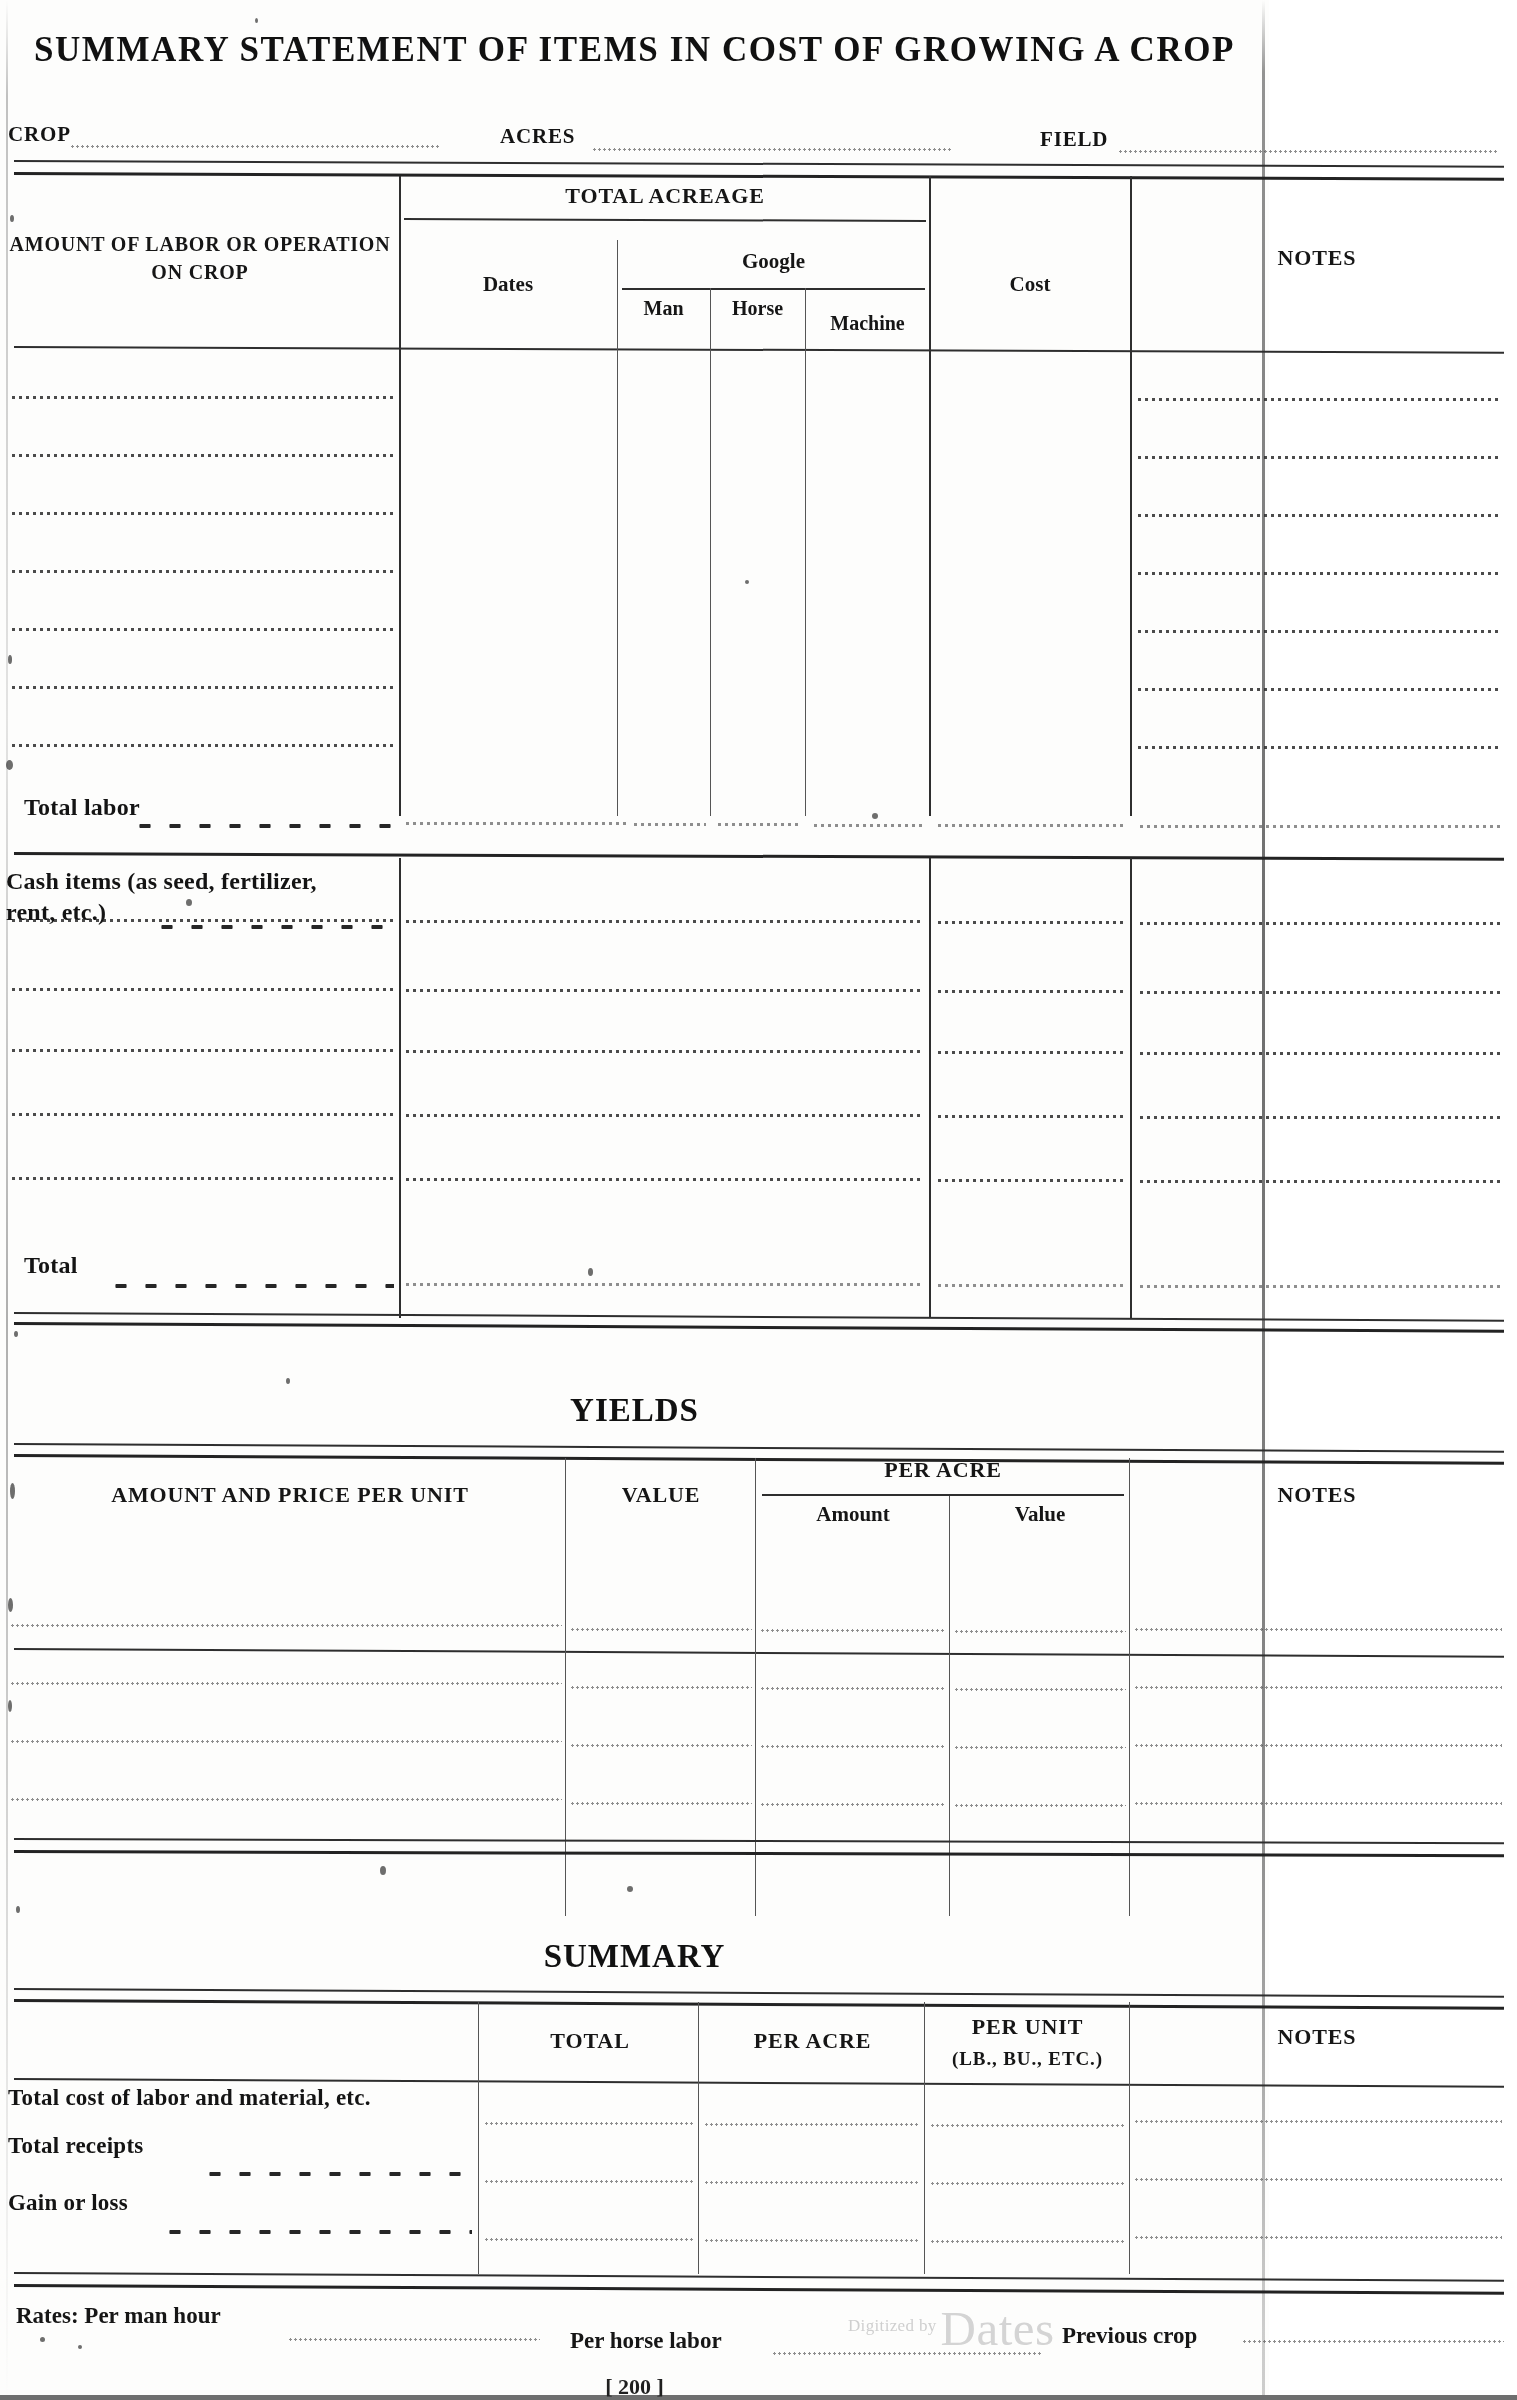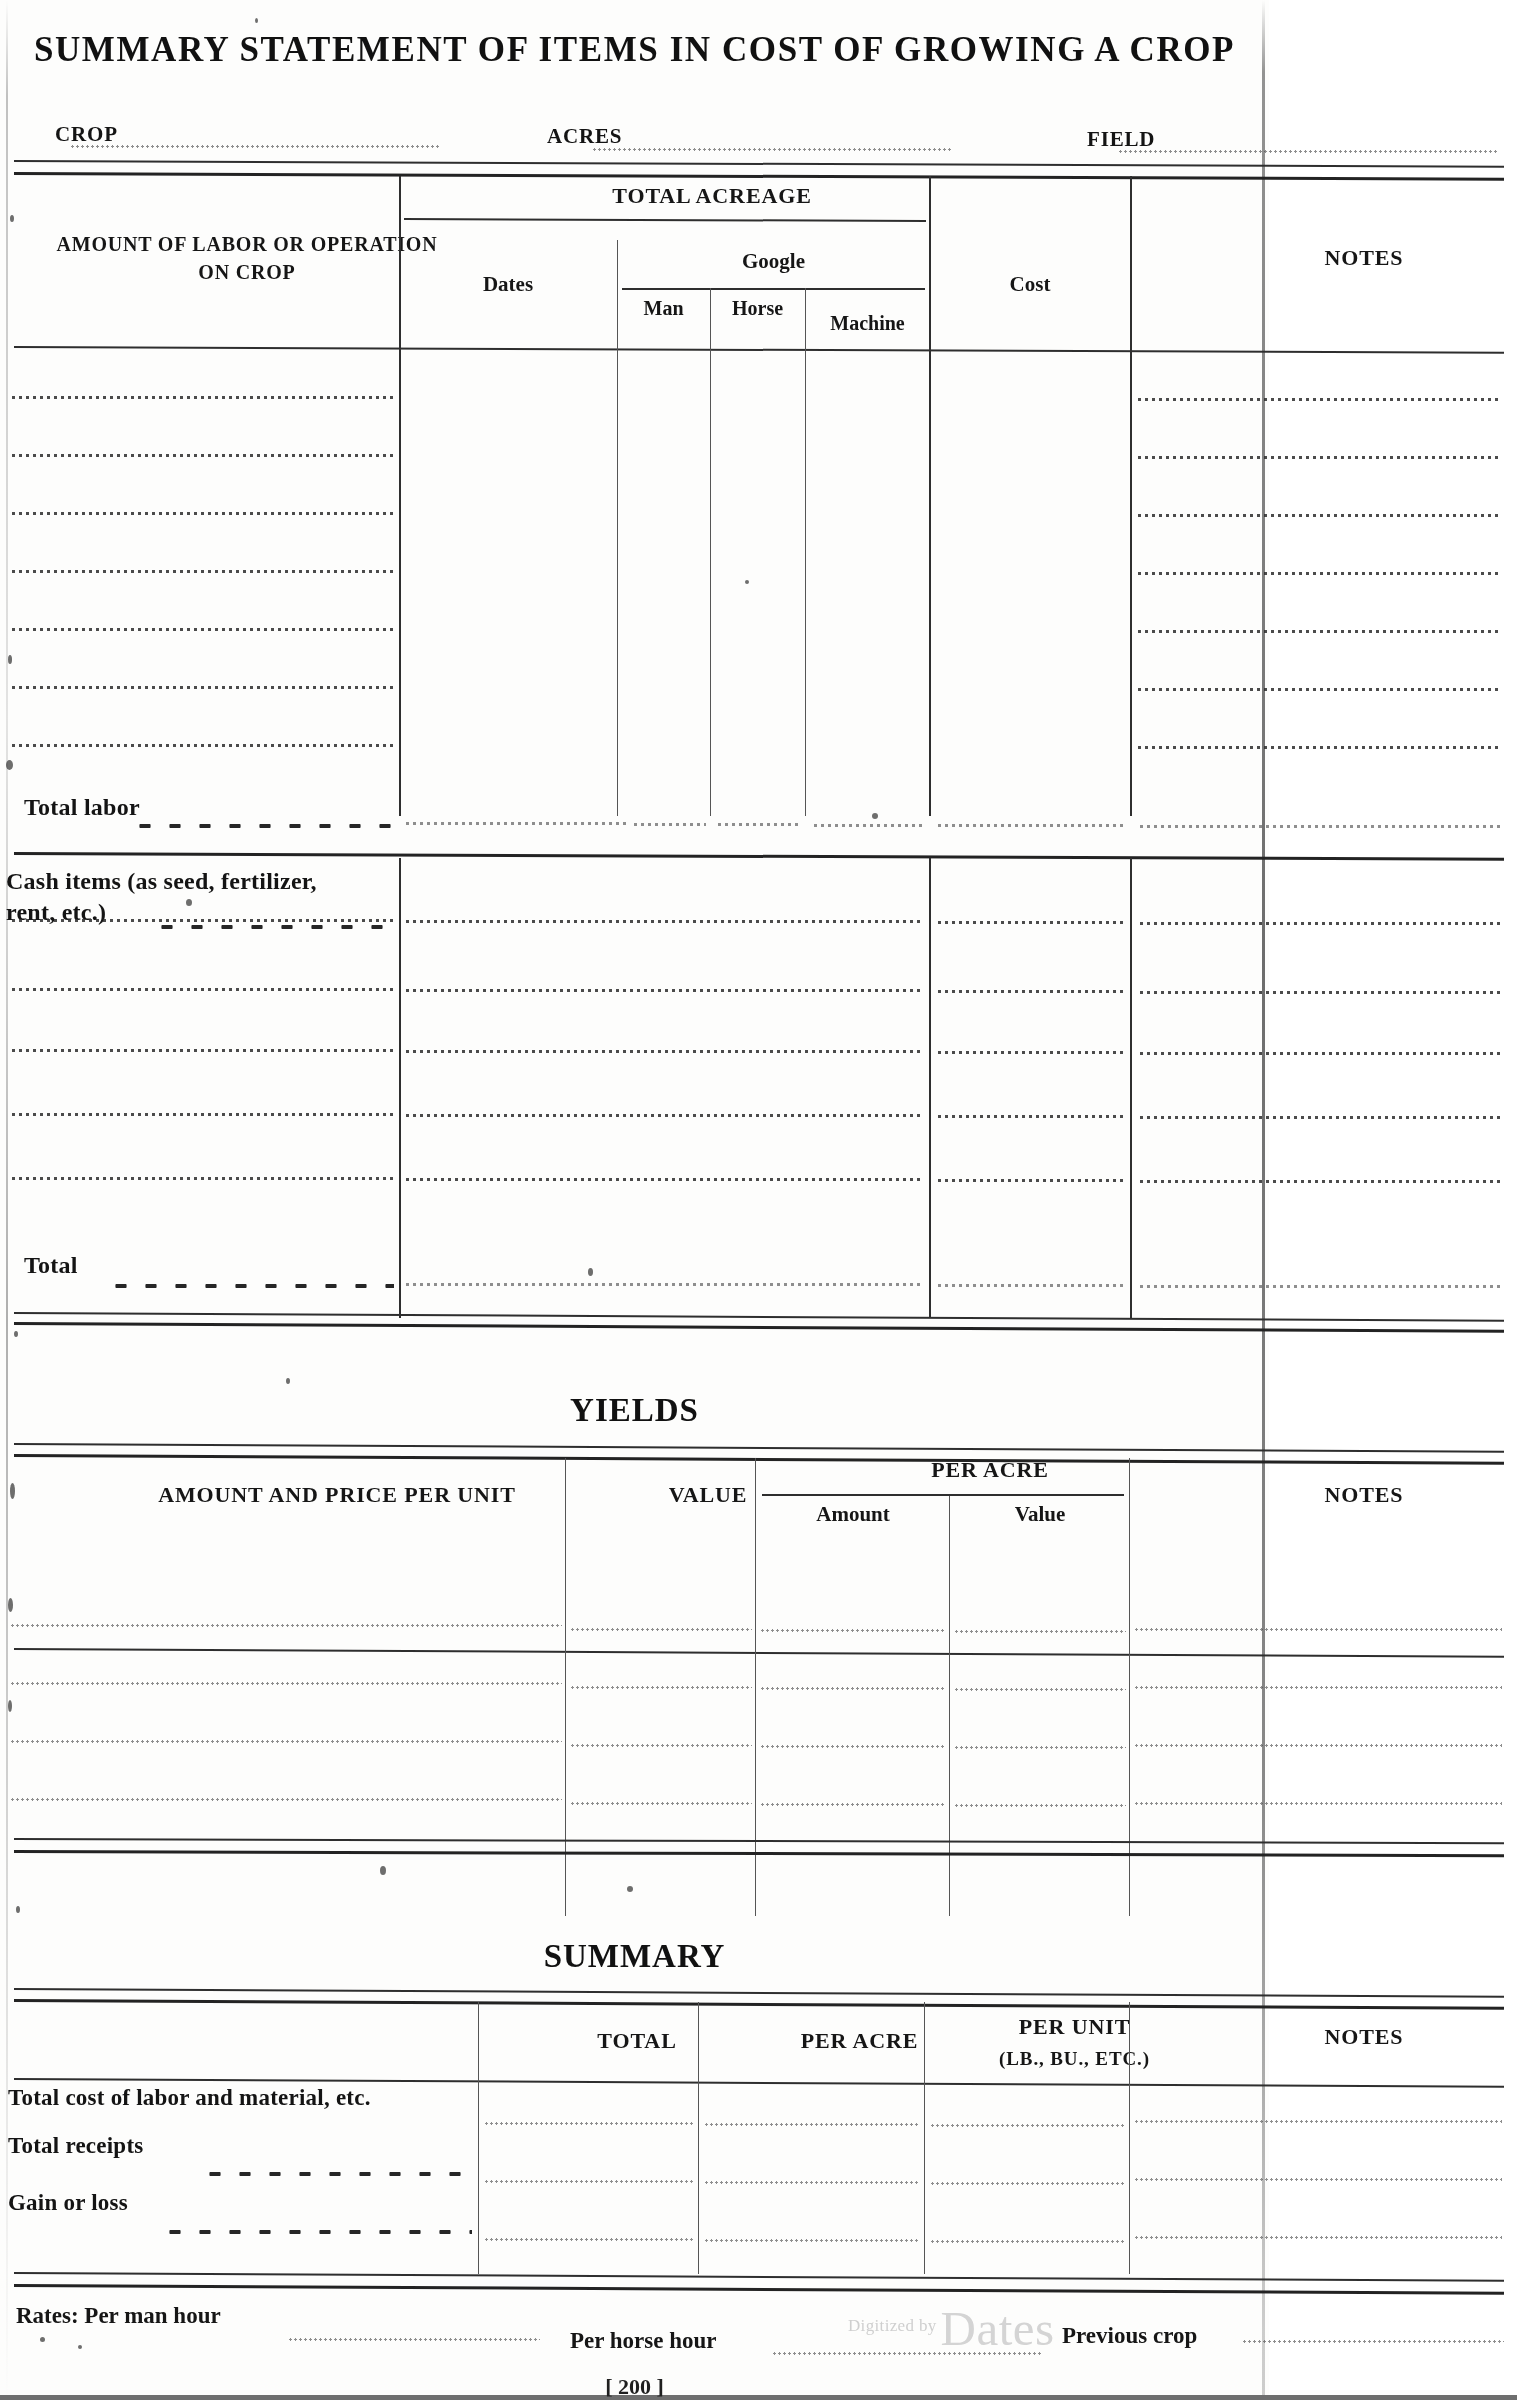--- a/index.html
+++ b/index.html
@@ -42,21 +42,20 @@
   .edge-bottom {
     position: absolute;
     left: 0; bottom: 0; width: 1517px; height: 5px;
     background: #6e6e6e;
   }
 
   
   .smallcaps {
     font-variant: small-caps;
     letter-spacing: .04em;
-    margin-left: 47px;
   }
   .title {
     position: absolute;
     text-align: center;
     width: 100%;
     font-size: 35px;
     letter-spacing: .045em;
     font-weight: 700;
     color: #111;
   }
@@ -419,21 +418,21 @@
   <div class="dots dense light" style="left:704px; top:2239px; width:216px;"></div>
   <div class="dots dense light" style="left:930px; top:2240px; width:194px;"></div>
   <div class="dots dense light" style="left:1134px;top:2236px; width:368px;"></div>
 
   <div class="rule med bow2" style="left:14px; top:2272px; width:1490px;"></div>
   <div class="rule thick bow2" style="left:14px; top:2284px; width:1490px;"></div>
 
   <div class="footer-text" style="left:16px; top:2303px;">Rates: Per man hour</div>
   <div class="dots light dense" style="left:288px; top:2338px; width:252px;"></div>
 
-  <div class="footer-text" style="left:570px; top:2328px;">Per horse hour</div>
+  <div class="footer-text" style="left:570px; top:2328px;">Per horse labor</div>
   <div class="dots light dense" style="left:772px; top:2352px; width:270px;"></div>
 
   <div class="footer-text" style="left:1062px; top:2323px;">Previous crop</div>
   <div class="dots light dense" style="left:1242px; top:2340px; width:262px;"></div>
 
   <div class="watermark" style="left:848px; top:2300px;">
     <span class="dg">Digitized by</span>
     <span class="gg">Dates</span>
   </div>
 

